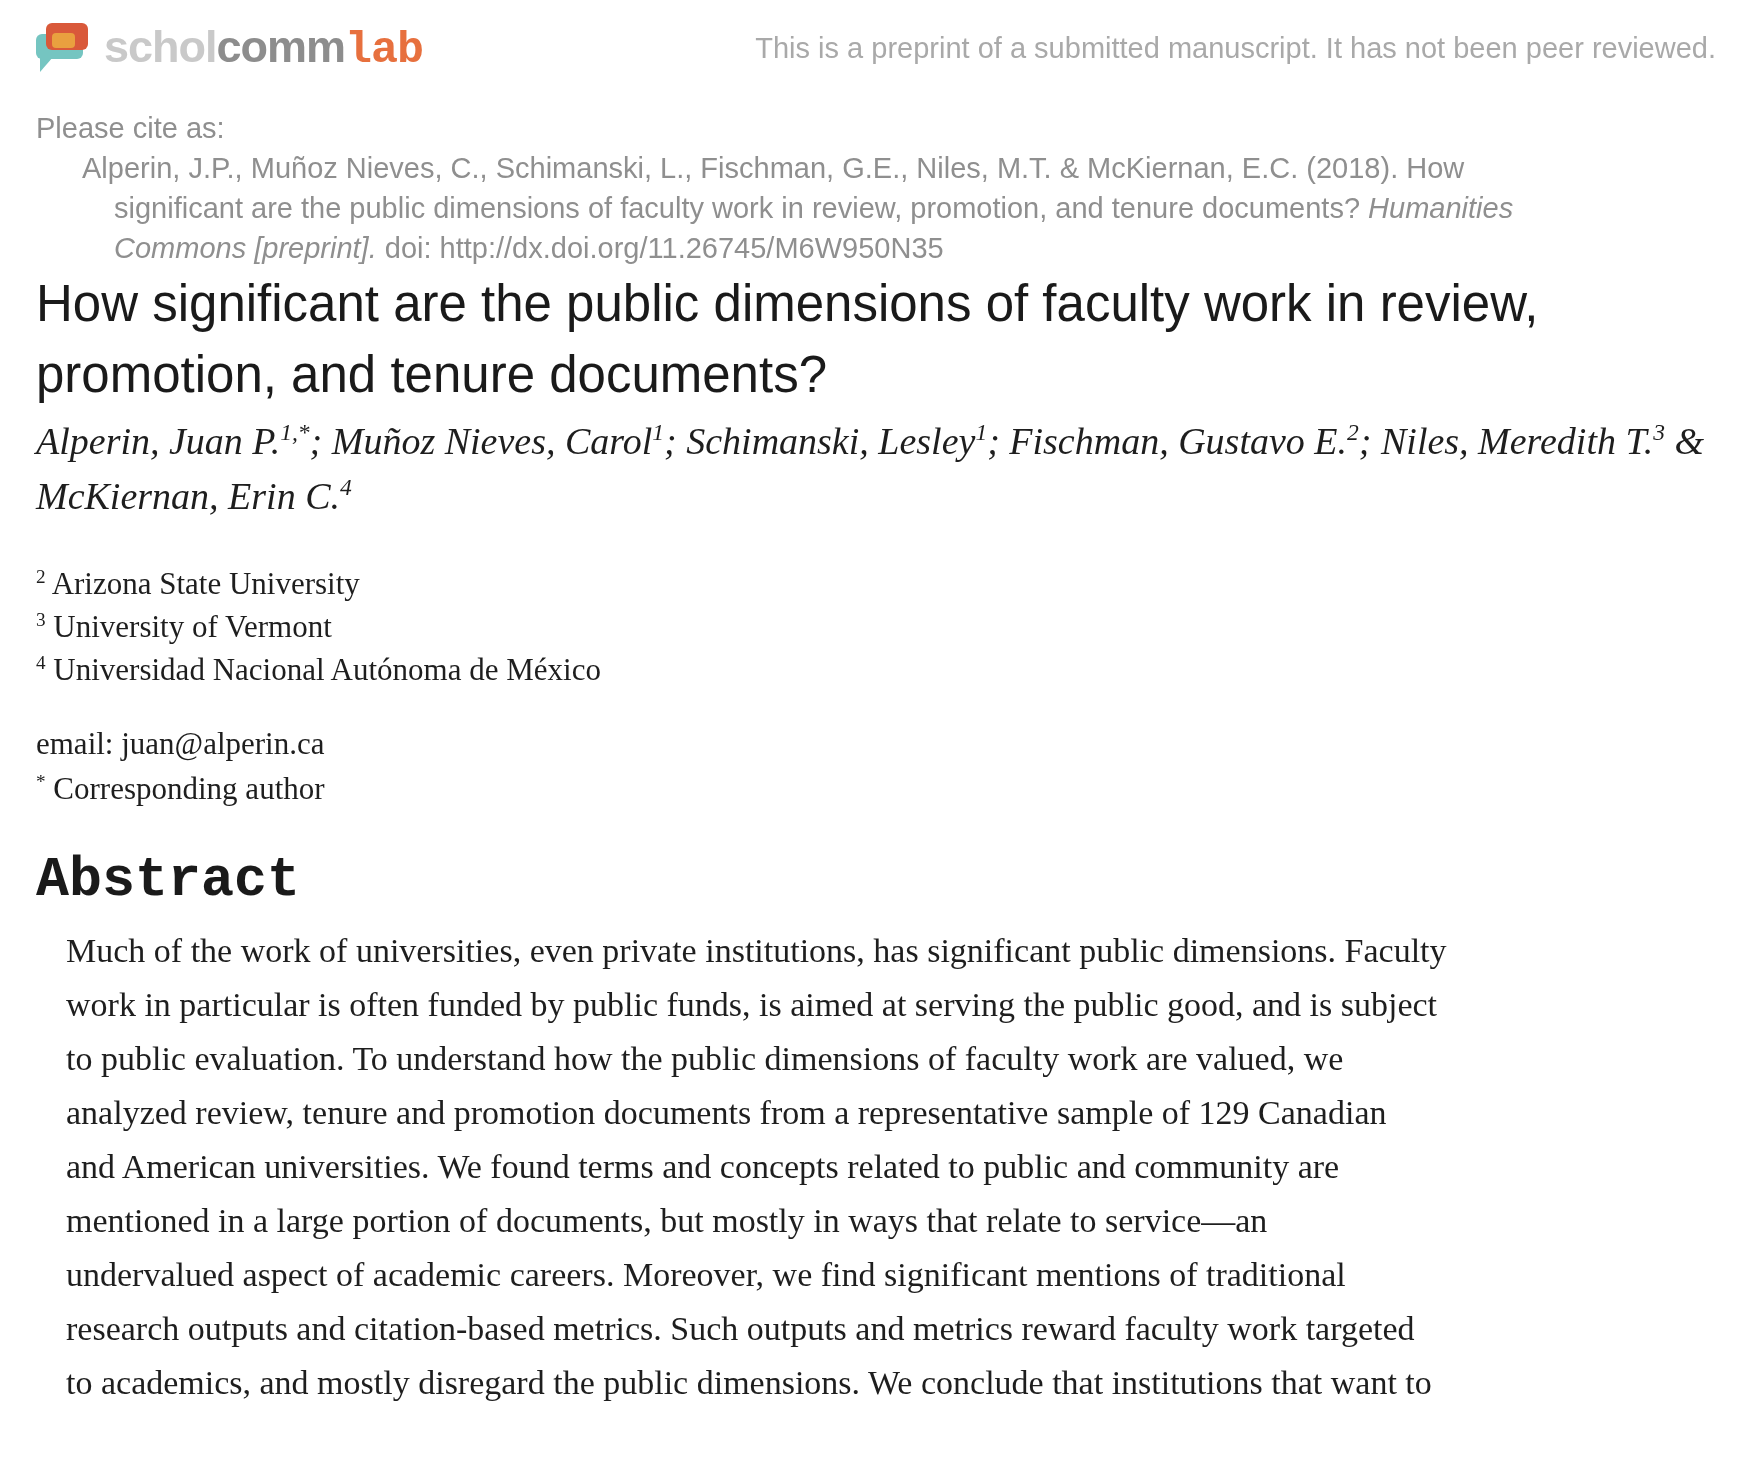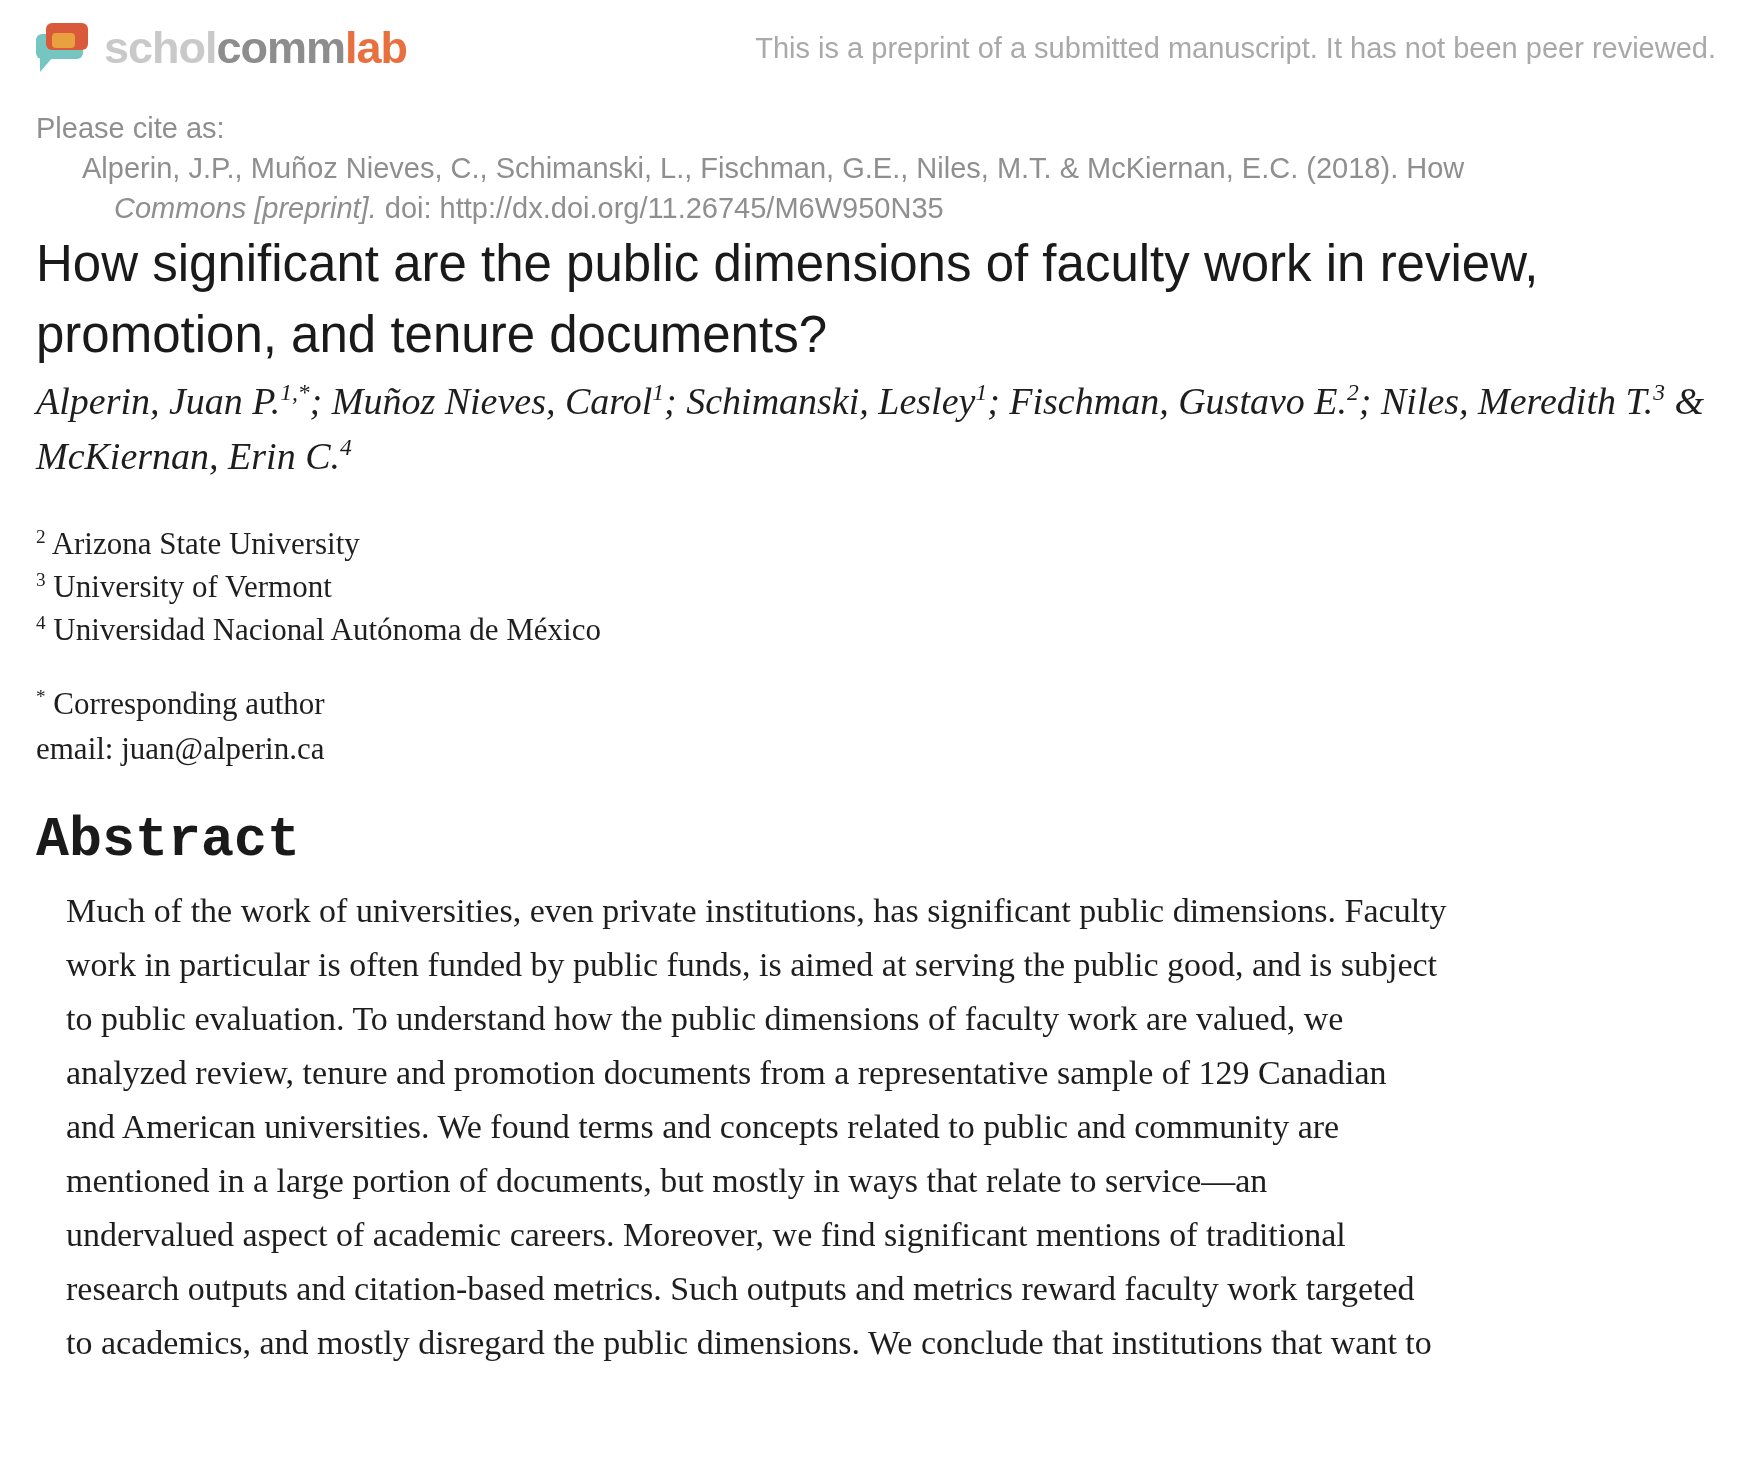--- a/index.html
+++ b/index.html
@@ -39,21 +39,21 @@
     position: absolute; left: 16px; top: 10px; width: 23px; height: 15px;
     background: var(--icon-amber, #e9a03f); border-radius: 4px;
   }
   .wordmark {
     font-family: "Liberation Sans", sans-serif;
     font-weight: bold; font-size: 45px; letter-spacing: -1px;
     white-space: nowrap;
   }
   .wm-schol { color: var(--logo-schol, #c9c9c9); }
   .wm-comm  { color: var(--logo-comm, #8d8d8d); }
-  .wm-lab   { color: var(--logo-lab, #e7703e); }
+  .wm-lab   { color: var(--logo-lab, #e7703e); font-family: Liberation Mono, monospace; }
   .preprint-note {
     font-family: "Liberation Sans", sans-serif;
     font-size: 29px; color: var(--note-gray, #a9a9a9);
     white-space: nowrap;
   }
 
   
   .cite-block {
     margin-top: 34px;
     font-family: "Liberation Sans", sans-serif;
@@ -107,40 +107,41 @@
       <span class="bubble-amber"></span>
     </span>
     <span class="wordmark"><span class="wm-schol">schol</span><span class="wm-comm">comm</span><span class="wm-lab">lab</span></span>
   </div>
   <div class="preprint-note">This is a preprint of a submitted manuscript. It has not been peer reviewed.</div>
 </div>
 
 <div class="cite-block">
   <div class="cite-label">Please cite as:</div>
   <div class="cite-l1">Alperin, J.P., Muñoz Nieves, C., Schimanski, L., Fischman, G.E., Niles, M.T. &amp; McKiernan, E.C. (2018). How</div>
+  <div class="cite-l2"><span>significant are the public dimensions of faculty work in review, promotion, and tenure documents? </span><span class="it">Humanities</span></div>
   <div class="cite-l3"><span class="it">Commons [preprint].</span><span> doi: http://dx.doi.org/11.26745/M6W950N35</span></div>
 </div>
 
 <h1 class="paper-title">How significant are the public dimensions of faculty work in review,
 promotion, and tenure documents?</h1>
 
 <div class="authors">
   <div><span>Alperin, Juan P.</span><sup>1,*</sup><span>; Muñoz Nieves, Carol</span><sup>1</sup><span>; Schimanski, Lesley</span><sup>1</sup><span>; Fischman, Gustavo E.</span><sup>2</sup><span>; Niles, Meredith T.</span><sup>3</sup><span> &amp;</span></div>
   <div><span>McKiernan, Erin C.</span><sup>4</sup></div>
 </div>
 
 <div class="affiliations">
   <div><sup>2</sup><span> Arizona State University</span></div>
   <div><sup>3</sup><span> University of Vermont</span></div>
   <div><sup>4</sup><span> Universidad Nacional Autónoma de México</span></div>
 </div>
 
 <div class="corresponding">
+  <div>email: juan@alperin.ca</div>
   <div><sup>*</sup><span> Corresponding author</span></div>
-  <div>email: juan@alperin.ca</div>
 </div>
 
 <h2 class="abstract-heading">Abstract</h2>
 <div class="abstract-text">Much of the work of universities, even private institutions, has significant public dimensions. Faculty
 work in particular is often funded by public funds, is aimed at serving the public good, and is subject
 to public evaluation. To understand how the public dimensions of faculty work are valued, we
 analyzed review, tenure and promotion documents from a representative sample of 129 Canadian
 and American universities. We found terms and concepts related to public and community are
 mentioned in a large portion of documents, but mostly in ways that relate to service—an
 undervalued aspect of academic careers. Moreover, we find significant mentions of traditional

